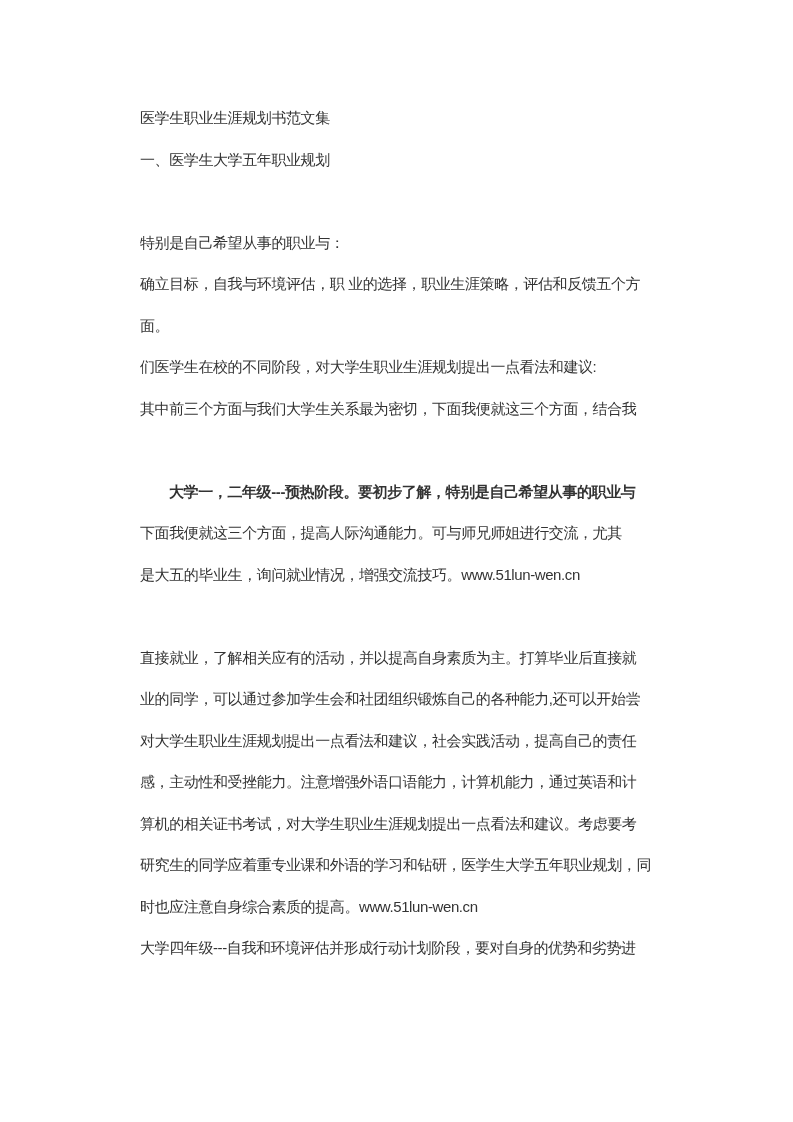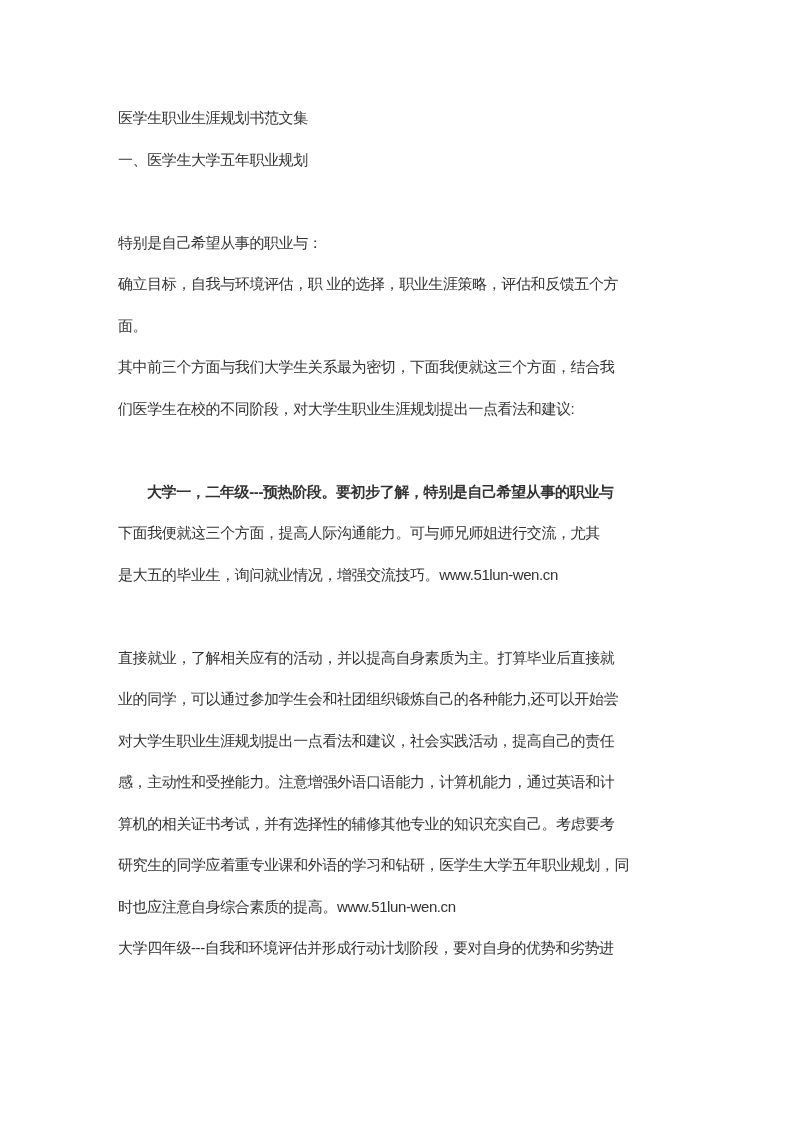--- a/index.html
+++ b/index.html
@@ -31,36 +31,36 @@
   }
   .line.indent {
     text-indent: 29px;
     font-weight: bold;
   }
 </style>
 </head>
 <body>
 
 <div class="page">
-  <div class="content" id="lines-container" style="color: rgb(51, 51, 51);">
+  <div class="content" id="lines-container" style="color: rgb(51, 51, 51); margin-left: 22px;">
       <div class="line">医学生职业生涯规划书范文集</div>
       <div class="line">一、医学生大学五年职业规划</div>
       <div class="line"></div>
       <div class="line">特别是自己希望从事的职业与：</div>
       <div class="line">确立目标，自我与环境评估，职 业的选择，职业生涯策略，评估和反馈五个方</div>
       <div class="line">面。</div>
+      <div class="line">们医学生在校的不同阶段，对大学生职业生涯规划提出一点看法和建议:</div>
       <div class="line">其中前三个方面与我们大学生关系最为密切，下面我便就这三个方面，结合我</div>
-      <div class="line">们医学生在校的不同阶段，对大学生职业生涯规划提出一点看法和建议:</div>
       <div class="line"></div>
       <div class="line indent">大学一，二年级---预热阶段。要初步了解，特别是自己希望从事的职业与</div>
       <div class="line">下面我便就这三个方面，提高人际沟通能力。可与师兄师姐进行交流，尤其</div>
       <div class="line">是大五的毕业生，询问就业情况，增强交流技巧。www.51lun-wen.cn</div>
       <div class="line"></div>
       <div class="line">直接就业，了解相关应有的活动，并以提高自身素质为主。打算毕业后直接就</div>
       <div class="line">业的同学，可以通过参加学生会和社团组织锻炼自己的各种能力,还可以开始尝</div>
       <div class="line">对大学生职业生涯规划提出一点看法和建议，社会实践活动，提高自己的责任</div>
       <div class="line">感，主动性和受挫能力。注意增强外语口语能力，计算机能力，通过英语和计</div>
-      <div class="line">算机的相关证书考试，并有选择性的辅修其他专业的知识充实自己。考虑要考</div>
+      <div class="line">算机的相关证书考试，对大学生职业生涯规划提出一点看法和建议。考虑要考</div>
       <div class="line">研究生的同学应着重专业课和外语的学习和钻研，医学生大学五年职业规划，同</div>
       <div class="line">时也应注意自身综合素质的提高。www.51lun-wen.cn</div>
       <div class="line">大学四年级---自我和环境评估并形成行动计划阶段，要对自身的优势和劣势进</div>
     </div>
 </div>
 
 </body></html>

